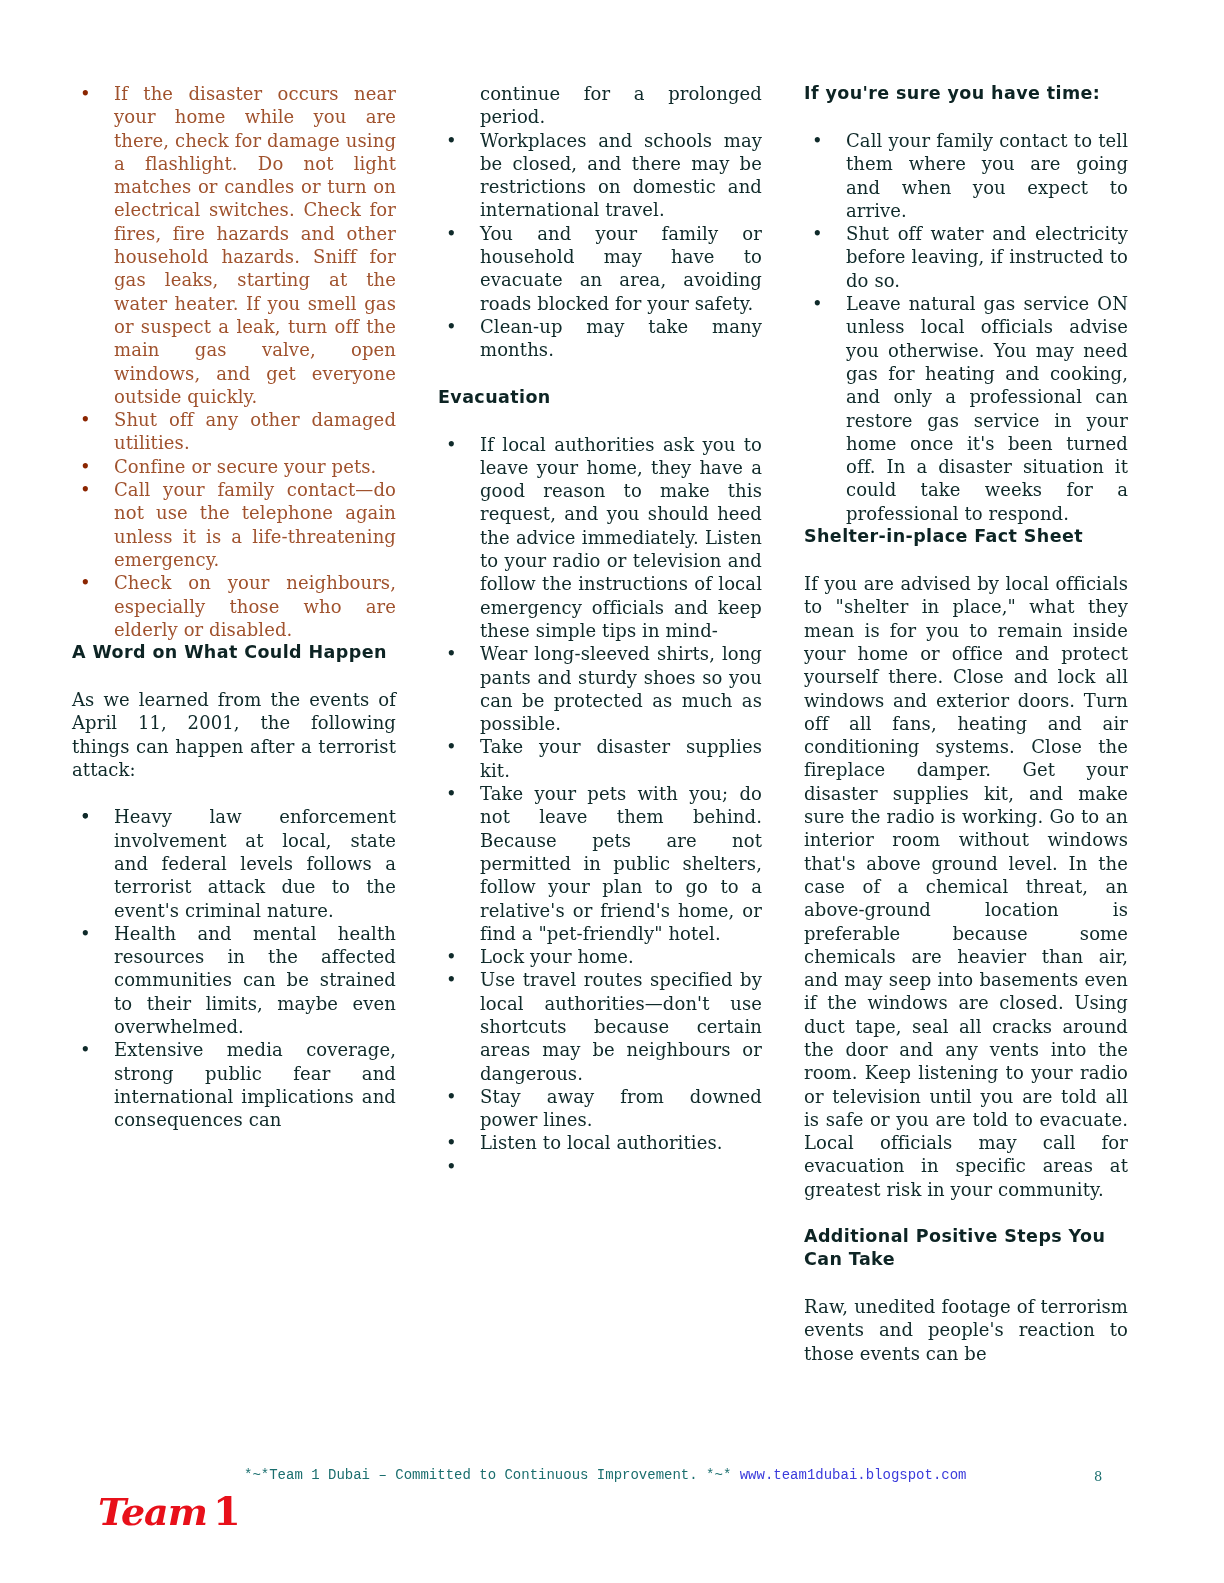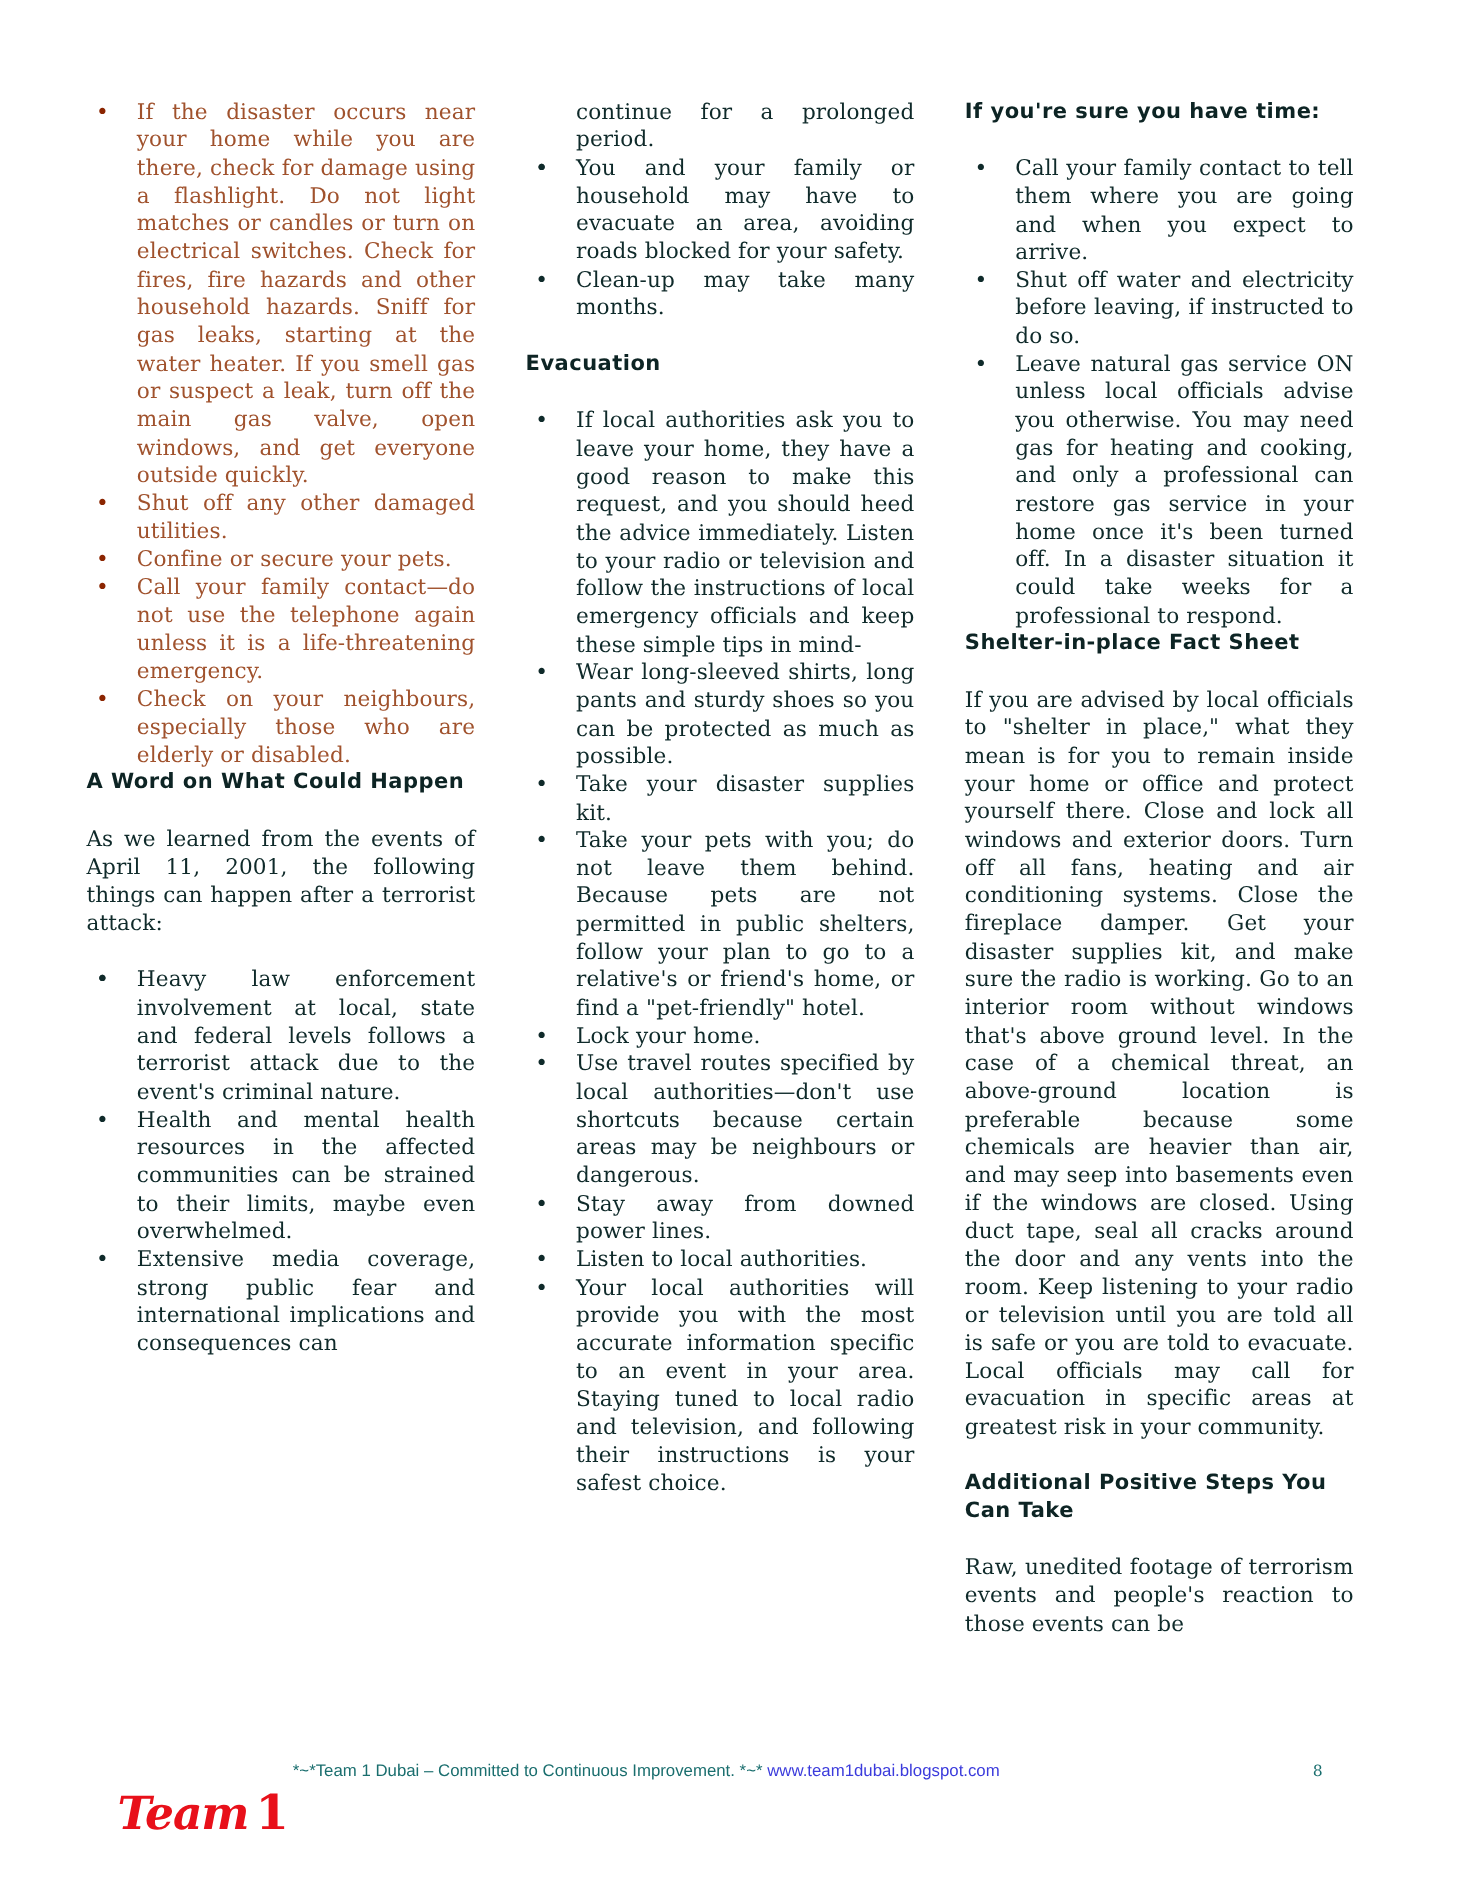--- a/index.html
+++ b/index.html
@@ -17,21 +17,21 @@
   ul.bl li .bullet { position: absolute; left: 8px; top: 0; font-size: 18px; }
   .brown, .brown li { color: #a0522d; }
   .brown .bullet { color: #8b2500; }
   .h { font-family: "DejaVu Sans", "Liberation Sans", sans-serif; font-weight: bold;
        font-size: 17.5px; line-height: 23px; color: #0d2424; margin: 0; letter-spacing: 0.4px; }
   .gap-md { height: 24px; }
   .footer { position: absolute; left: 98px; top: 1446px; width: 1030px; height: 44px; }
   .logo { position: absolute; left: 0; top: 0; font-family: "DejaVu Serif", "Liberation Serif", serif;
           font-style: italic; font-weight: bold; font-size: 38px; color: #e8101a; letter-spacing: -1px; margin-top: 41px; }
   .logo .num { font-style: normal; font-size: 40px; margin-left: 6px; }
-  .ftext { position: absolute; left: 146px; top: 21px; font-family: Liberation Sans, sans-serif;
+  .ftext { position: absolute; left: 146px; top: 21px; font-family: Liberation Mono, monospace;
            font-size: 14px; color: #1a6e6e; white-space: nowrap; }
   .ftext .link { color: #3b3bdc; }
   .pnum { position: absolute; left: 996px; top: 23px; font-size: 13px; color: #1a6e6e;
           font-family: "DejaVu Serif", "Liberation Serif", serif; }
 </style>
 </head>
 <body>
 
 <div class="col" id="col1">
   <ul class="bl brown">
@@ -49,37 +49,37 @@
     <li><span class="bullet">•</span></li>
     <li><span class="bullet">•</span><span>Heavy law enforcement involvement at local, state and federal levels follows a terrorist attack due to the event's criminal nature.</span></li>
     <li><span class="bullet">•</span><span>Health and mental health resources in the affected communities can be strained to their limits, maybe even overwhelmed.</span></li>
     <li><span class="bullet">•</span><span>Extensive media coverage, strong public fear and international implications and consequences can</span></li>
   </ul>
 </div>
 
 <div class="col" id="col2">
   <ul class="bl">
     <li><span>continue for a prolonged period.</span></li>
-    <li><span class="bullet">•</span></li>
+    <li><span class="bullet">•</span><span>Workplaces and schools may be closed, and there may be restrictions on domestic and international travel.</span></li>
     <li><span class="bullet">•</span><span>You and your family or household may have to evacuate an area, avoiding roads blocked for your safety.</span></li>
     <li><span class="bullet">•</span><span>Clean-up may take many months.</span></li>
   </ul>
   <div class="gap-md"></div>
   <h2 class="h">Evacuation</h2>
   <div class="gap-md"></div>
   <ul class="bl">
     <li><span class="bullet">•</span><span>If local authorities ask you to leave your home, they have a good reason to make this request, and you should heed the advice immediately. Listen to your radio or television and follow the instructions of local emergency officials and keep these simple tips in mind-</span></li>
     <li><span class="bullet">•</span><span>Wear long-sleeved shirts, long pants and sturdy shoes so you can be protected as much as possible.</span></li>
     <li><span class="bullet">•</span><span>Take your disaster supplies kit.</span></li>
     <li><span class="bullet">•</span><span>Take your pets with you; do not leave them behind. Because pets are not permitted in public shelters, follow your plan to go to a relative's or friend's home, or find a "pet-friendly" hotel.</span></li>
     <li><span class="bullet">•</span><span>Lock your home.</span></li>
     <li><span class="bullet">•</span><span>Use travel routes specified by local authorities—don't use shortcuts because certain areas may be neighbours or dangerous.</span></li>
     <li><span class="bullet">•</span><span>Stay away from downed power lines.</span></li>
     <li><span class="bullet">•</span><span>Listen to local authorities.</span></li>
-    <li><span class="bullet">•</span><span>Your local authorities will provide you with the most accurate information specific to an event in your area. Staying tuned to local radio and television, and following their instructions is your safest choice.</span></li>
+    <li><span class="bullet">•</span></li>
   </ul>
 </div>
 
 <div class="col" id="col3">
   <h2 class="h">If you're sure you have time:</h2>
   <div class="gap-md"></div>
   <ul class="bl">
     <li><span class="bullet">•</span><span>Call your family contact to tell them where you are going and when you expect to arrive.</span></li>
     <li><span class="bullet">•</span><span>Shut off water and electricity before leaving, if instructed to do so.</span></li>
     <li><span class="bullet">•</span><span>Leave natural gas service ON unless local officials advise you otherwise. You may need gas for heating and cooking, and only a professional can restore gas service in your home once it's been turned off. In a disaster situation it could take weeks for a professional to respond.</span></li>

